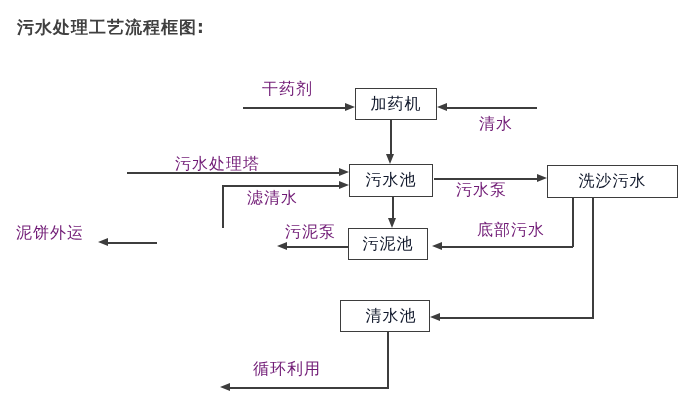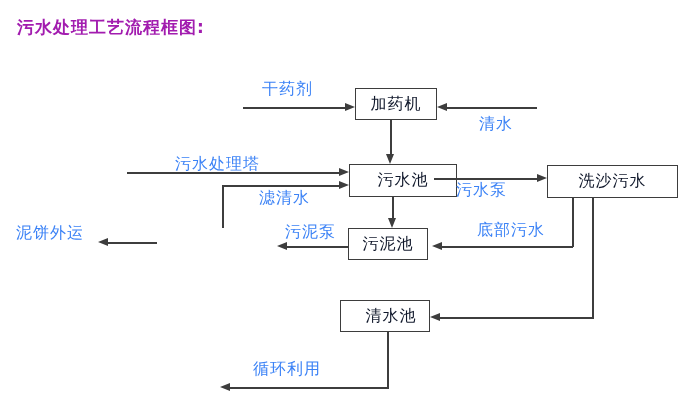--- a/index.html
+++ b/index.html
@@ -3,49 +3,49 @@
 <meta charset="utf-8">
 <style>
   html,body{margin:0;padding:0;background:#ffffff;}
   #canvas{
     position:relative;width:700px;height:420px;background:#ffffff;
     font-family:"DejaVu Sans","Liberation Sans",sans-serif;
     color:#111111;overflow:hidden;
   }
   .title{
     position:absolute;left:17px;top:16px;font-size:17px;font-weight:bold;
-    letter-spacing:1px;color:#a21caf;white-space:nowrap;
+    letter-spacing:1px;color:#404040;white-space:nowrap;
   }
   .box{
     position:absolute;box-sizing:border-box;border:1.5px solid #3d3d3d;
     background:#ffffff;display:flex;align-items:center;justify-content:center;
     font-size:16px;color:#0f172a;white-space:nowrap;letter-spacing:1px;
   }
   .lbl{
-    position:absolute;font-size:16px;color:#3b82f6;white-space:nowrap;
+    position:absolute;font-size:16px;color:#701a75;white-space:nowrap;
     letter-spacing:1px;line-height:1;
   }
   .h{position:absolute;height:1.5px;background:#3d3d3d;}
   .v{position:absolute;width:1.5px;background:#3d3d3d;}
   .ar{position:absolute;width:0;height:0;}
   .ar-r{border-top:4.5px solid transparent;border-bottom:4.5px solid transparent;border-left:10px solid #3d3d3d;}
   .ar-l{border-top:4.5px solid transparent;border-bottom:4.5px solid transparent;border-right:10px solid #3d3d3d;}
   .ar-d{border-left:4.5px solid transparent;border-right:4.5px solid transparent;border-top:10px solid #3d3d3d;}
 </style>
 </head>
 <body>
 
 <div id="canvas">
 
   <div class="title">污水处理工艺流程框图:</div>
 
   <div class="box" style="left:355px;top:88px;width:82px;height:32px;">
     <span>加药机</span>
   </div>
-  <div class="box" style="left:349px;top:164px;width:108px;height:33px;">
+  <div class="box" style="left:349px;top:164px;width:84px;height:33px;">
     <span>污水池</span>
   </div>
   <div class="box" style="left:547px;top:165px;width:131px;height:33px;">
     <span>洗沙污水</span>
   </div>
   <div class="box" style="left:348px;top:228px;width:80px;height:32px;">
     <span>污泥池</span>
   </div>
   <div class="box" style="left:340px;top:300px;width:90px;height:32px;padding-left:12px;">
     <span>清水池</span>
@@ -62,21 +62,21 @@
   <div class="v" style="left:390px;top:120px;height:36px;"></div>
   <div class="ar ar-d" style="left:386px;top:154px;"></div>
 
   <div class="h" style="left:127px;top:172px;width:212px;"></div>
   <div class="ar ar-r" style="left:339px;top:168px;"></div>
   <div class="lbl" style="left:175px;top:156px;">污水处理塔</div>
 
   <div class="v" style="left:222px;top:185px;height:43px;"></div>
   <div class="h" style="left:222px;top:185px;width:117px;"></div>
   <div class="ar ar-r" style="left:339px;top:181px;"></div>
-  <div class="lbl" style="left:259px;top:190px;">滤清水</div>
+  <div class="lbl" style="left:247px;top:190px;">滤清水</div>
 
   <div class="h" style="left:434px;top:178px;width:103px;"></div>
   <div class="ar ar-r" style="left:537px;top:174px;"></div>
   <div class="lbl" style="left:456px;top:146px;margin-top:36px;">污水泵</div>
 
   <div class="v" style="left:392px;top:197px;height:21px;"></div>
   <div class="ar ar-d" style="left:388px;top:218px;"></div>
 
   <div class="v" style="left:572px;top:198px;height:49px;"></div>
   <div class="h" style="left:442px;top:246px;width:131px;"></div>

